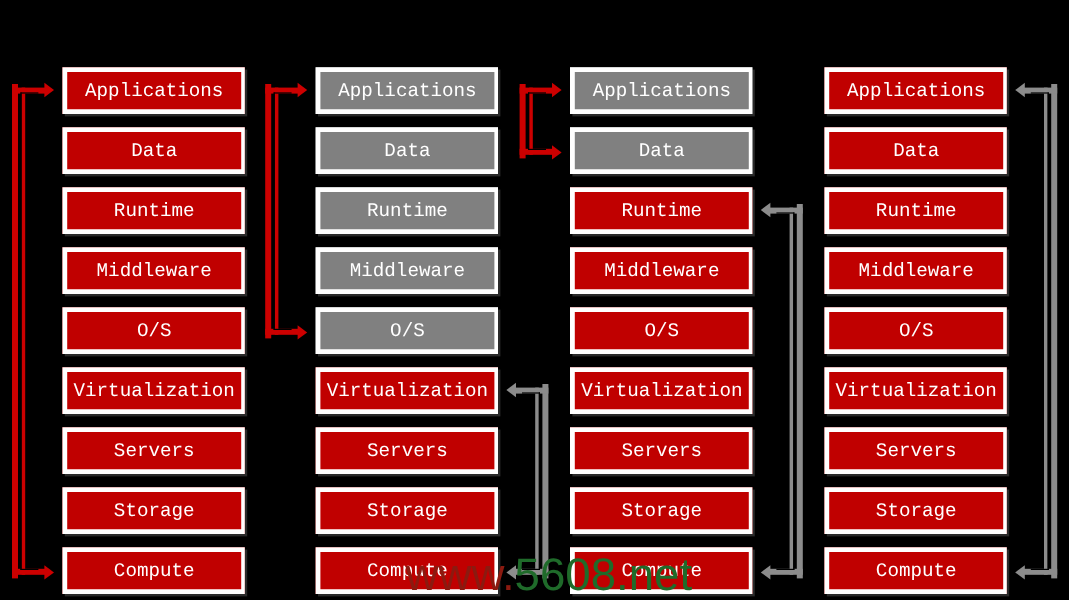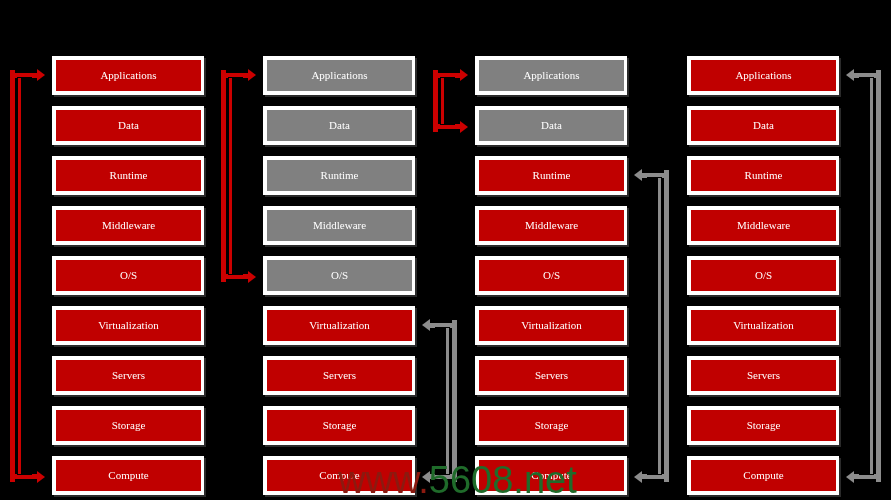--- a/index.html
+++ b/index.html
@@ -54,23 +54,23 @@
     border-right-width: 3px;
     border-bottom-width: 4px;
     box-sizing: content-box;
     box-shadow: 2px 2px 0 0 #2a2a2a;
     display: flex;
     align-items: center;
     justify-content: center;
   }
   .layer-box .box-label {
     color: #ffffff;
-    font-size: 11px;
+    font-size: 16px;
     line-height: 1;
-    font-family: Liberation Serif, serif;
+    font-family: Liberation Mono, monospace;
     white-space: nowrap;
     position: relative;
     z-index: 2;
   }
   .layer-box.red { background: #c00000; }
   .layer-box.grey { background: #808080; }
 
   
   .bracket {
     position: absolute;

